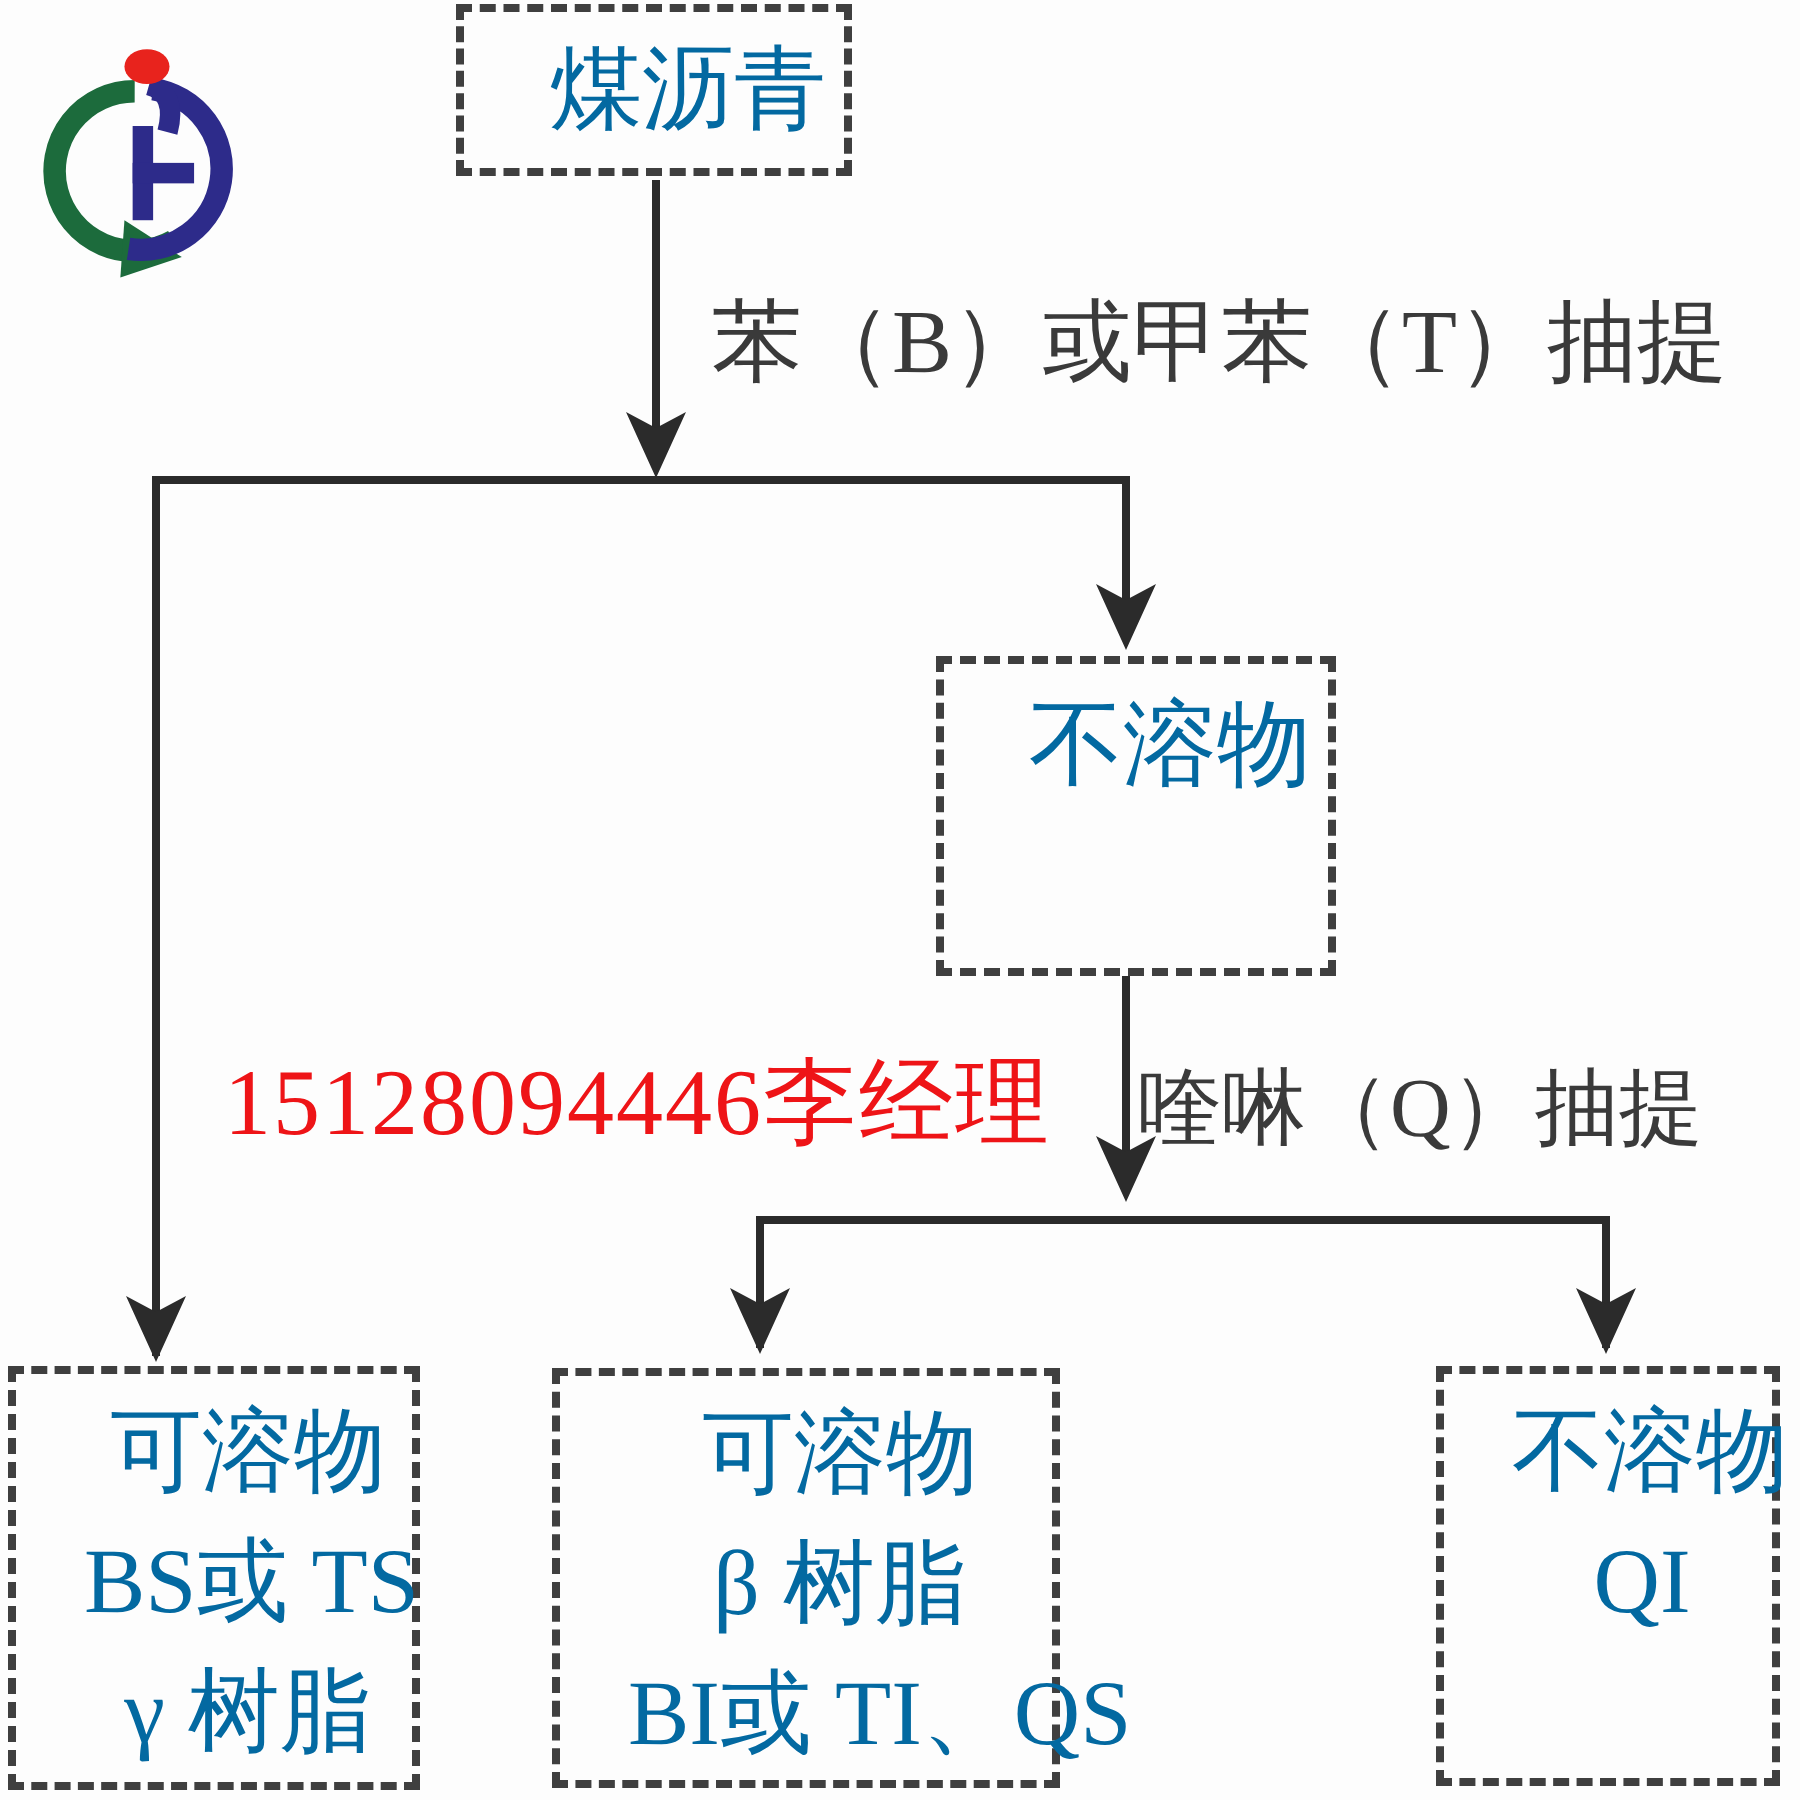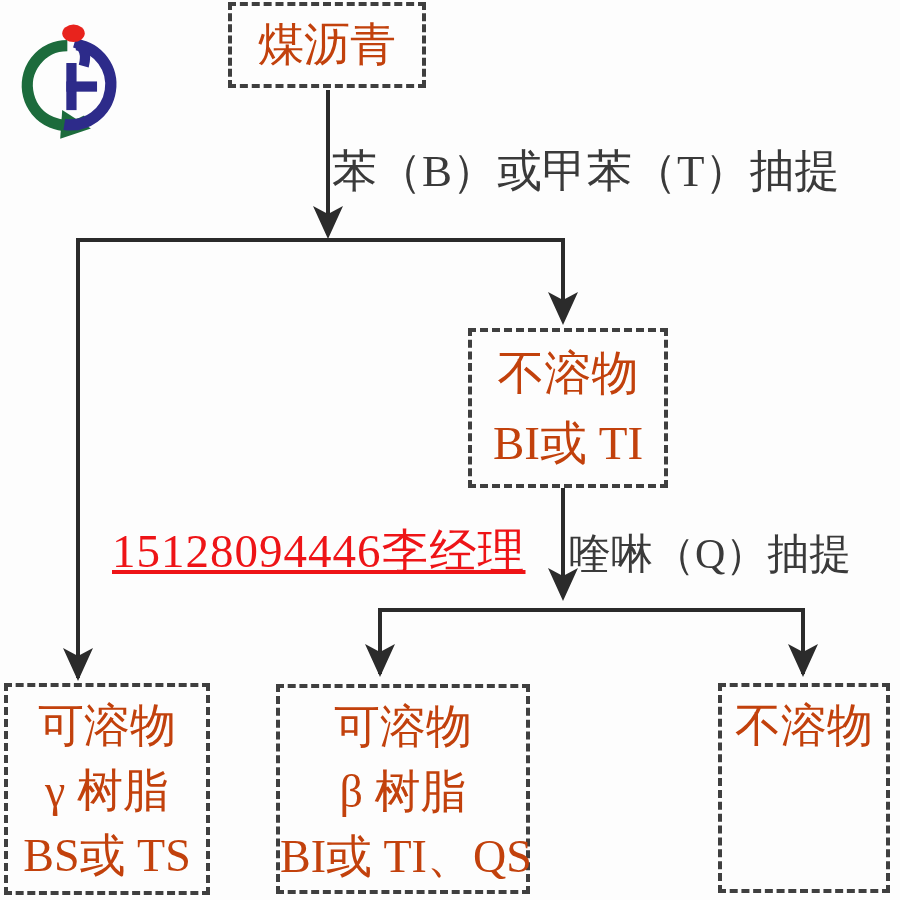--- a/index.html
+++ b/index.html
@@ -22,23 +22,24 @@
     position: absolute;
     left: 0;
     top: 0;
     width: 900px;
     height: 900px;
   }
   .dashed-box {
     position: absolute;
     box-sizing: border-box;
     border: 4px dashed #3f3f3f;
-    color: #c2410c;
+    color: #0369a1;
     text-align: center;
     background: transparent;
+    padding-left: 34px;
   }
   .node-line { display: block; white-space: nowrap; }
 
   .node-root {
     left: 228px; top: 2px; width: 198px; height: 86px;
     font-size: 46px;
     display: flex; align-items: center; justify-content: center;
   }
   .node-insoluble-bt {
     left: 468px; top: 328px; width: 200px; height: 160px;
@@ -54,30 +55,29 @@
   }
   .node-insoluble-qi {
     left: 718px; top: 683px; width: 172px; height: 210px;
     font-size: 46px; line-height: 65px; padding-top: 6px;
   }
   .edge-label {
     position: absolute;
     color: #3a3a3a;
     white-space: nowrap;
   }
-  .edge-label-benzene { left: 332px; top: 141px; font-size: 45px; }
+  .edge-label-benzene { left: 356px; top: 141px; font-size: 45px; }
   .edge-label-quinoline { left: 569px; top: 526px; font-size: 42px; }
   .watermark {
     position: absolute;
     left: 112px; top: 520px;
     font-size: 47px;
     color: #ee1417;
     white-space: nowrap;
     letter-spacing: 1px;
-    text-decoration: underline;
   }
 </style>
 </head>
 <body>
 
 <div class="stage">
 
   <svg class="logo-svg" viewBox="0 0 115 125" aria-hidden="true">
     <path d="M 51 25 A 39 39 0 1 0 70 98" fill="none" stroke="#1c6b3c" stroke-width="11"></path>
     <polygon points="46,88 74,106 44,116" fill="#1c6b3c"></polygon>
@@ -106,36 +106,36 @@
   </svg>
 
   <div class="dashed-box node-root">
     <span class="node-line">煤沥青</span>
   </div>
 
   <div class="edge-label edge-label-benzene">苯（B）或甲苯（T）抽提</div>
 
   <div class="dashed-box node-insoluble-bt">
     <span class="node-line">不溶物</span>
-    <span class="node-line">BI或 TI</span>
   </div>
 
   <div class="edge-label edge-label-quinoline">喹啉（Q）抽提</div>
 
   <div class="watermark">15128094446李经理</div>
 
   <div class="dashed-box node-soluble-bs">
     <span class="node-line">可溶物</span>
+    <span class="node-line">BS或 TS</span>
     <span class="node-line">γ 树脂</span>
-    <span class="node-line">BS或 TS</span>
   </div>
 
   <div class="dashed-box node-soluble-bq">
     <span class="node-line">可溶物</span>
     <span class="node-line">β 树脂</span>
     <span class="node-line">BI或 TI、QS</span>
   </div>
 
   <div class="dashed-box node-insoluble-qi">
     <span class="node-line">不溶物</span>
+    <span class="node-line">QI</span>
   </div>
 
 </div>
 
 </body></html>

